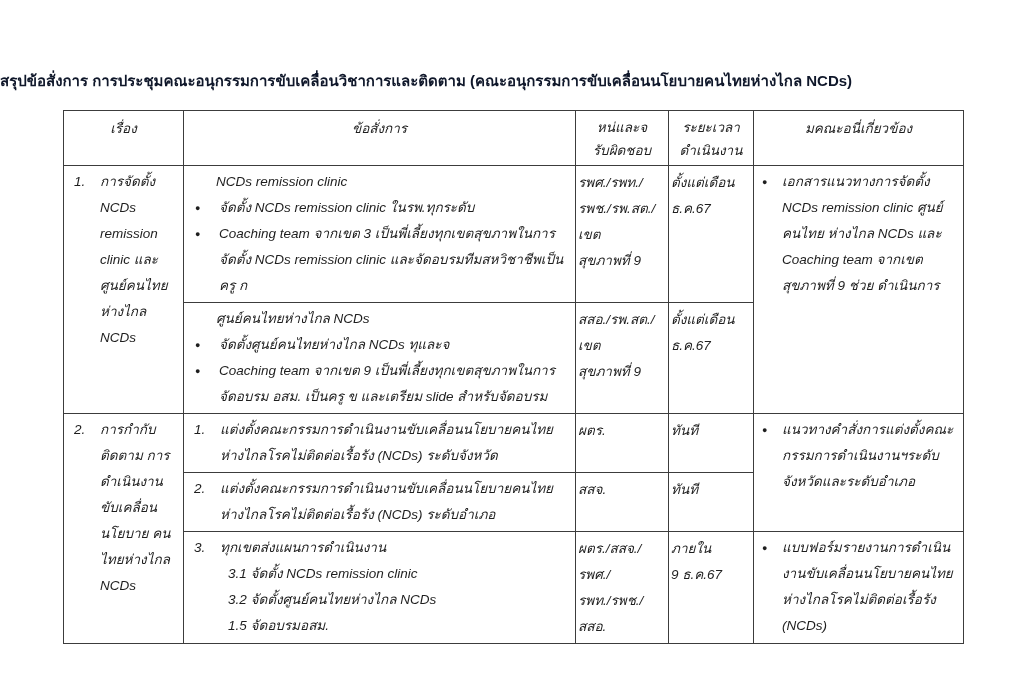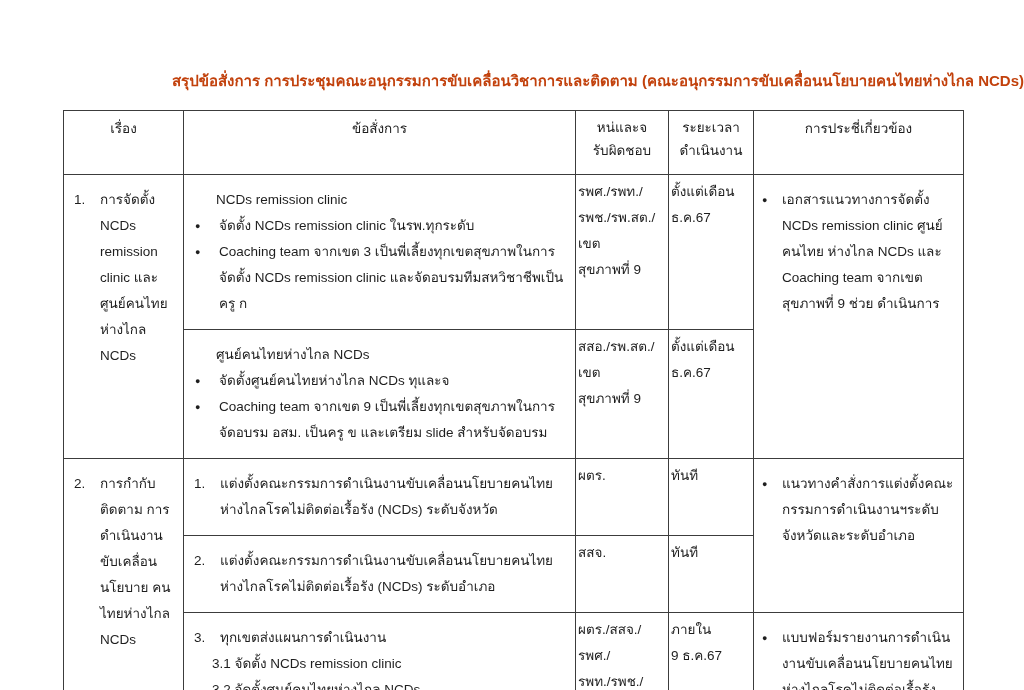--- a/index.html
+++ b/index.html
@@ -14,45 +14,46 @@
   }
   .page {
     position: relative;
     width: 1024px;
     height: 690px;
     overflow: hidden;
     background: #ffffff;
   }
   .doc-title {
     margin-top: 66px;
-    text-align: right;
+    text-align: left;
     font-weight: bold;
     font-size: 15px;
     line-height: 30px;
-    color: #c2410c;
+    color: #0f172a;
   }
   table.directives {
     border-collapse: collapse;
     table-layout: fixed;
     width: 900px;
     margin: 14px 0 0 63px;
     font-size: 13.5px;
   }
   col.c-topic    { width: 120px; }
   col.c-directive{ width: 392px; }
   col.c-agency   { width: 93px;  }
   col.c-timeline { width: 85px;  }
   col.c-docs     { width: 210px; }
 
   th, td {
     border: 1px solid #3c3c3c;
     vertical-align: top;
-    padding: 12px 5px;
+    padding: 3px 5px;
     font-weight: normal;
     line-height: 26px;
+    font-style: italic;
   }
   th {
     text-align: center;
     height: 44px;
     padding-top: 5px;
   }
   th .hline { line-height: 23px; }
 
   tr.r1a td { height: 98px; }
   tr.r1b td { height: 86px; }
@@ -73,21 +74,21 @@
     width: 24px;
     font-size: 9px;
     line-height: 26px;
     padding-left: 3px;
   }
   .bullet-text { flex: 1; }
 
   .num-item { display: flex; align-items: flex-start; }
   .num-no { flex: none; width: 26px; padding-left: 2px; }
   .num-text { flex: 1; }
-  .sublines { margin-left: 20px; }
+  .sublines { margin-left: 36px; }
 
   td.agency-cell, td.timeline-cell {
     text-align: left;
     padding-top: 4px;
     padding-left: 2px;
     padding-right: 2px;
   }
   td.docs-cell { padding-left: 5px; }
   td.docs-cell .bullet-dot { width: 20px; }
 </style>
@@ -113,21 +114,21 @@
         <th>เรื่อง</th>
         <th>ข้อสั่งการ</th>
         <th>
           <div class="hline">หน่และจ</div>
           <div class="hline">รับผิดชอบ</div>
         </th>
         <th>
           <div class="hline">ระยะเวลา</div>
           <div class="hline">ดำเนินงาน</div>
         </th>
-        <th>การประชี่เกี่ยวข้อง</th>
+        <th>มคณะอนี่เกี่ยวข้อง</th>
       </tr>
     </thead>
     <tbody>
 
       <tr class="r1a">
         <td class="topic-cell" rowspan="2">
           <div class="topic-wrap">
             <span class="topic-no">1.</span>
             <span class="topic-text">การจัดตั้ง NCDs remission clinic และศูนย์คนไทย ห่างไกล NCDs</span>
           </div>

